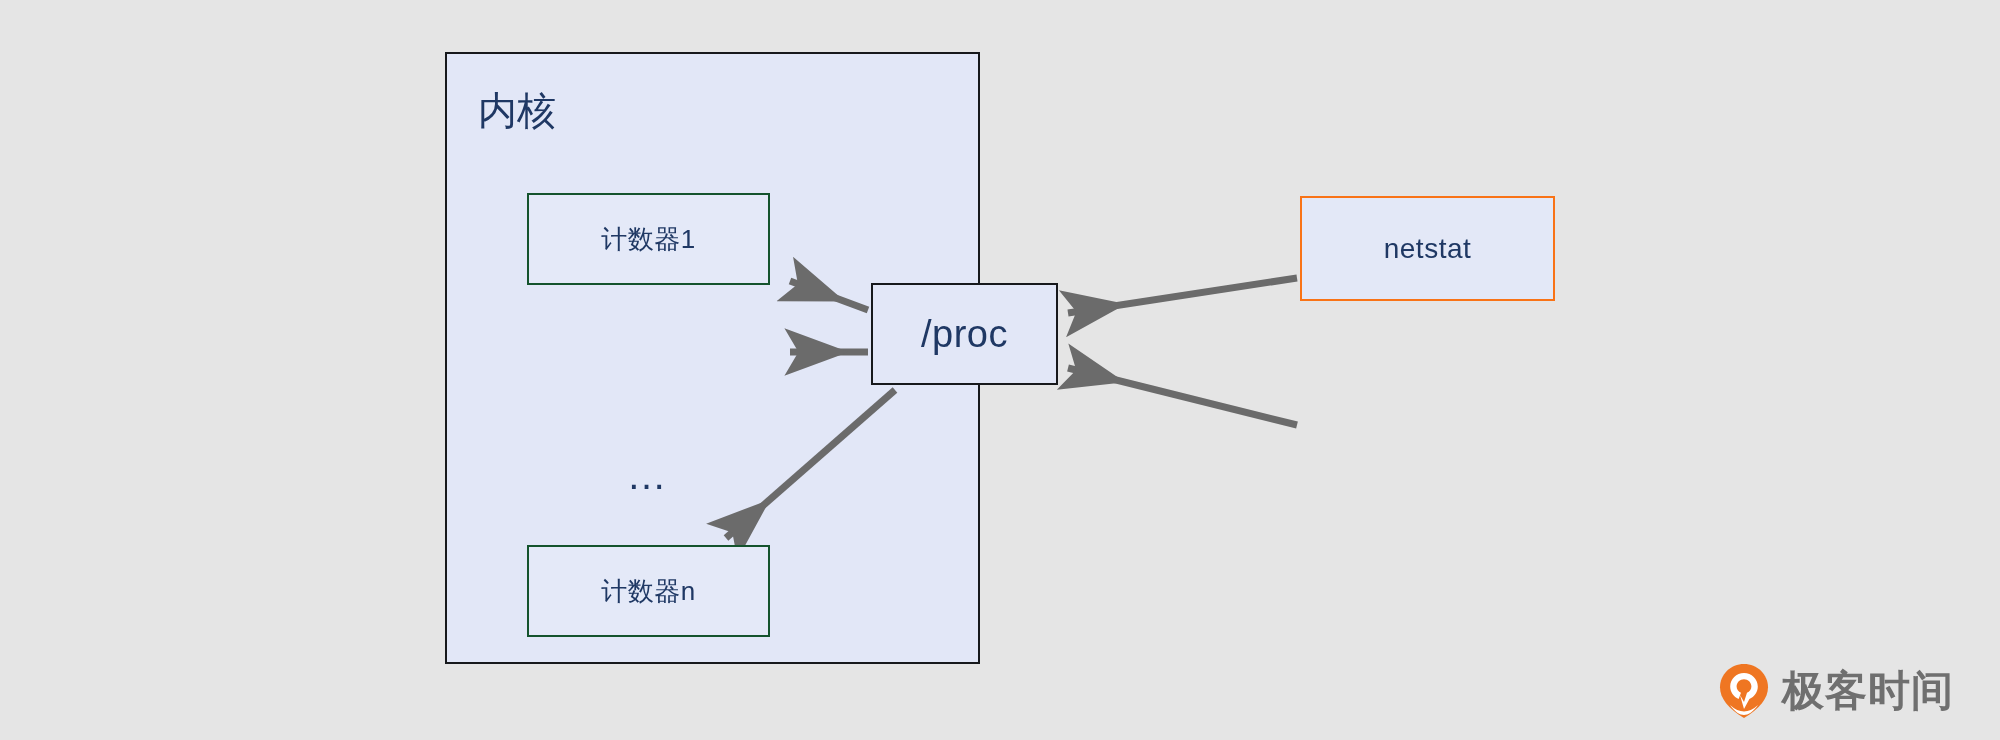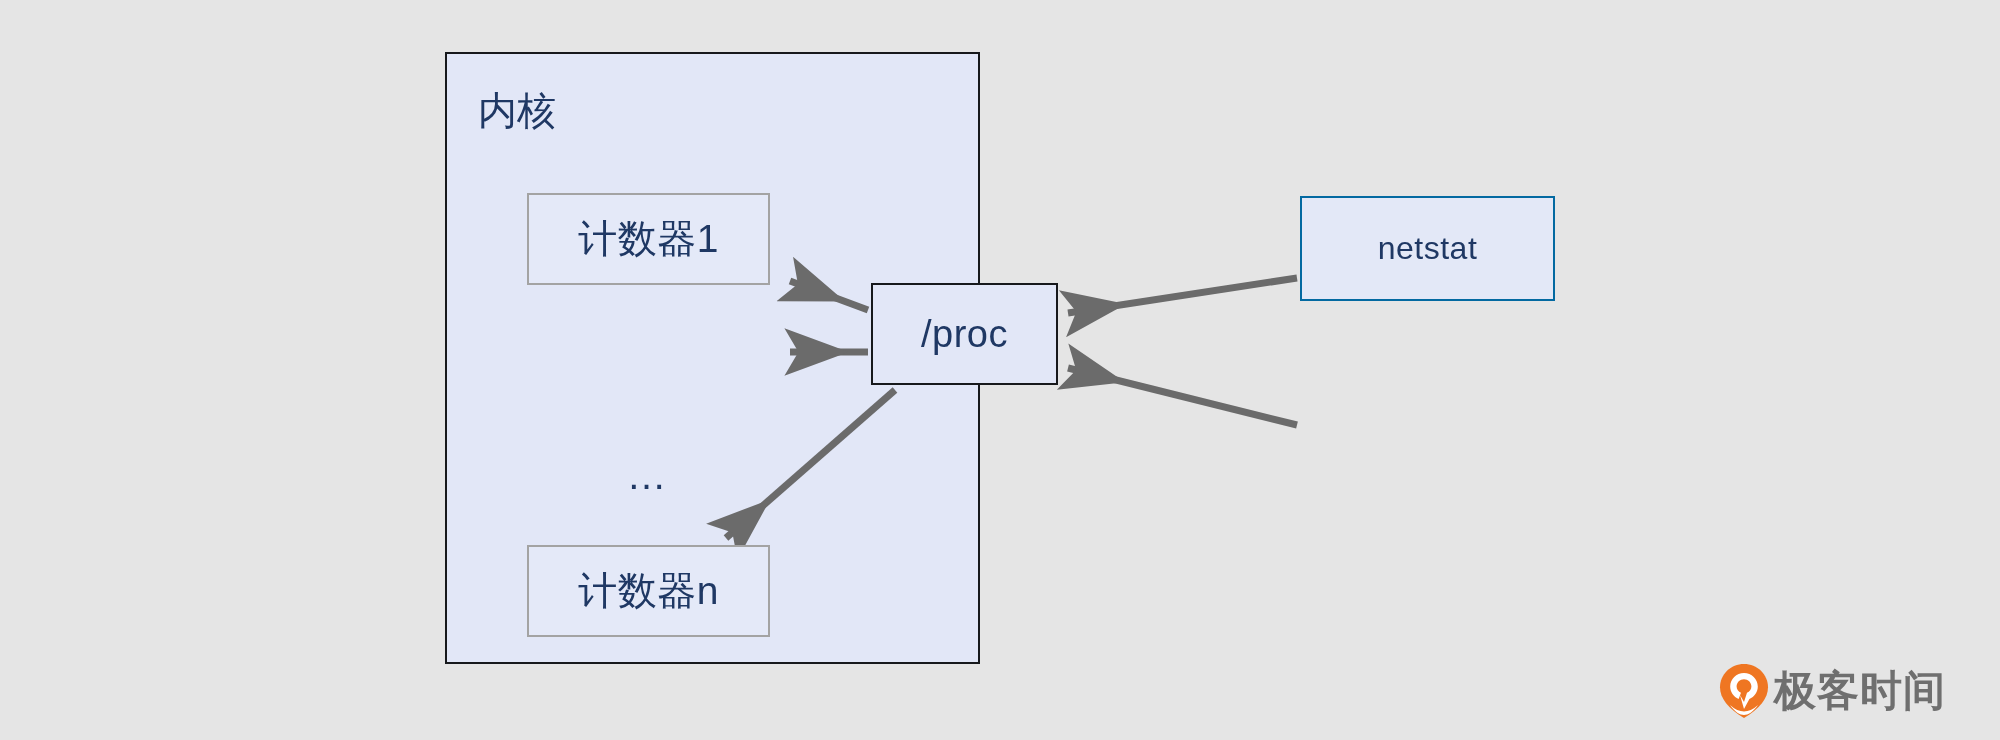--- a/index.html
+++ b/index.html
@@ -47,22 +47,22 @@
     left: 478px;
     top: 90px;
     font-size: 39px;
     color: #1f3864;
     line-height: 1.1;
   }
   .counter-box {
     width: 243px;
     height: 92px;
     background: #e4e9f8;
-    border: 2px solid #a3a3a3;
-    font-size: 39px;
+    border: 2px solid #14532d;
+    font-size: 26px;
   }
   #counter-1 { left: 527px; top: 193px; }
   #counter-2 { left: 527px; top: 310px; }
   #counter-n { left: 527px; top: 545px; }
   .ellipsis {
     position: absolute;
     left: 527px;
     top: 455px;
     width: 243px;
     text-align: center;
@@ -77,33 +77,33 @@
     width: 187px;
     height: 102px;
     background: #e2e7f7;
     border: 2px solid #17191c;
     font-size: 38px;
   }
   .tool-box {
     width: 255px;
     height: 105px;
     background: #e3e8f7;
-    border: 2px solid #0369a1;
-    font-size: 32px;
+    border: 2px solid #f97316;
+    font-size: 28px;
   }
   #netstat-box { left: 1300px; top: 196px; }
   #nstat-box  { left: 1300px; top: 412px; }
 
   .watermark {
     position: absolute;
     left: 1718px;
     top: 662px;
     display: flex;
     align-items: center;
-    gap: 4px;
+    gap: 12px;
   }
   .watermark-text {
     font-size: 42px;
     color: #6f6f6f;
     font-weight: bold;
     letter-spacing: 1px;
     line-height: 1;
   }
 </style>
 </head>

